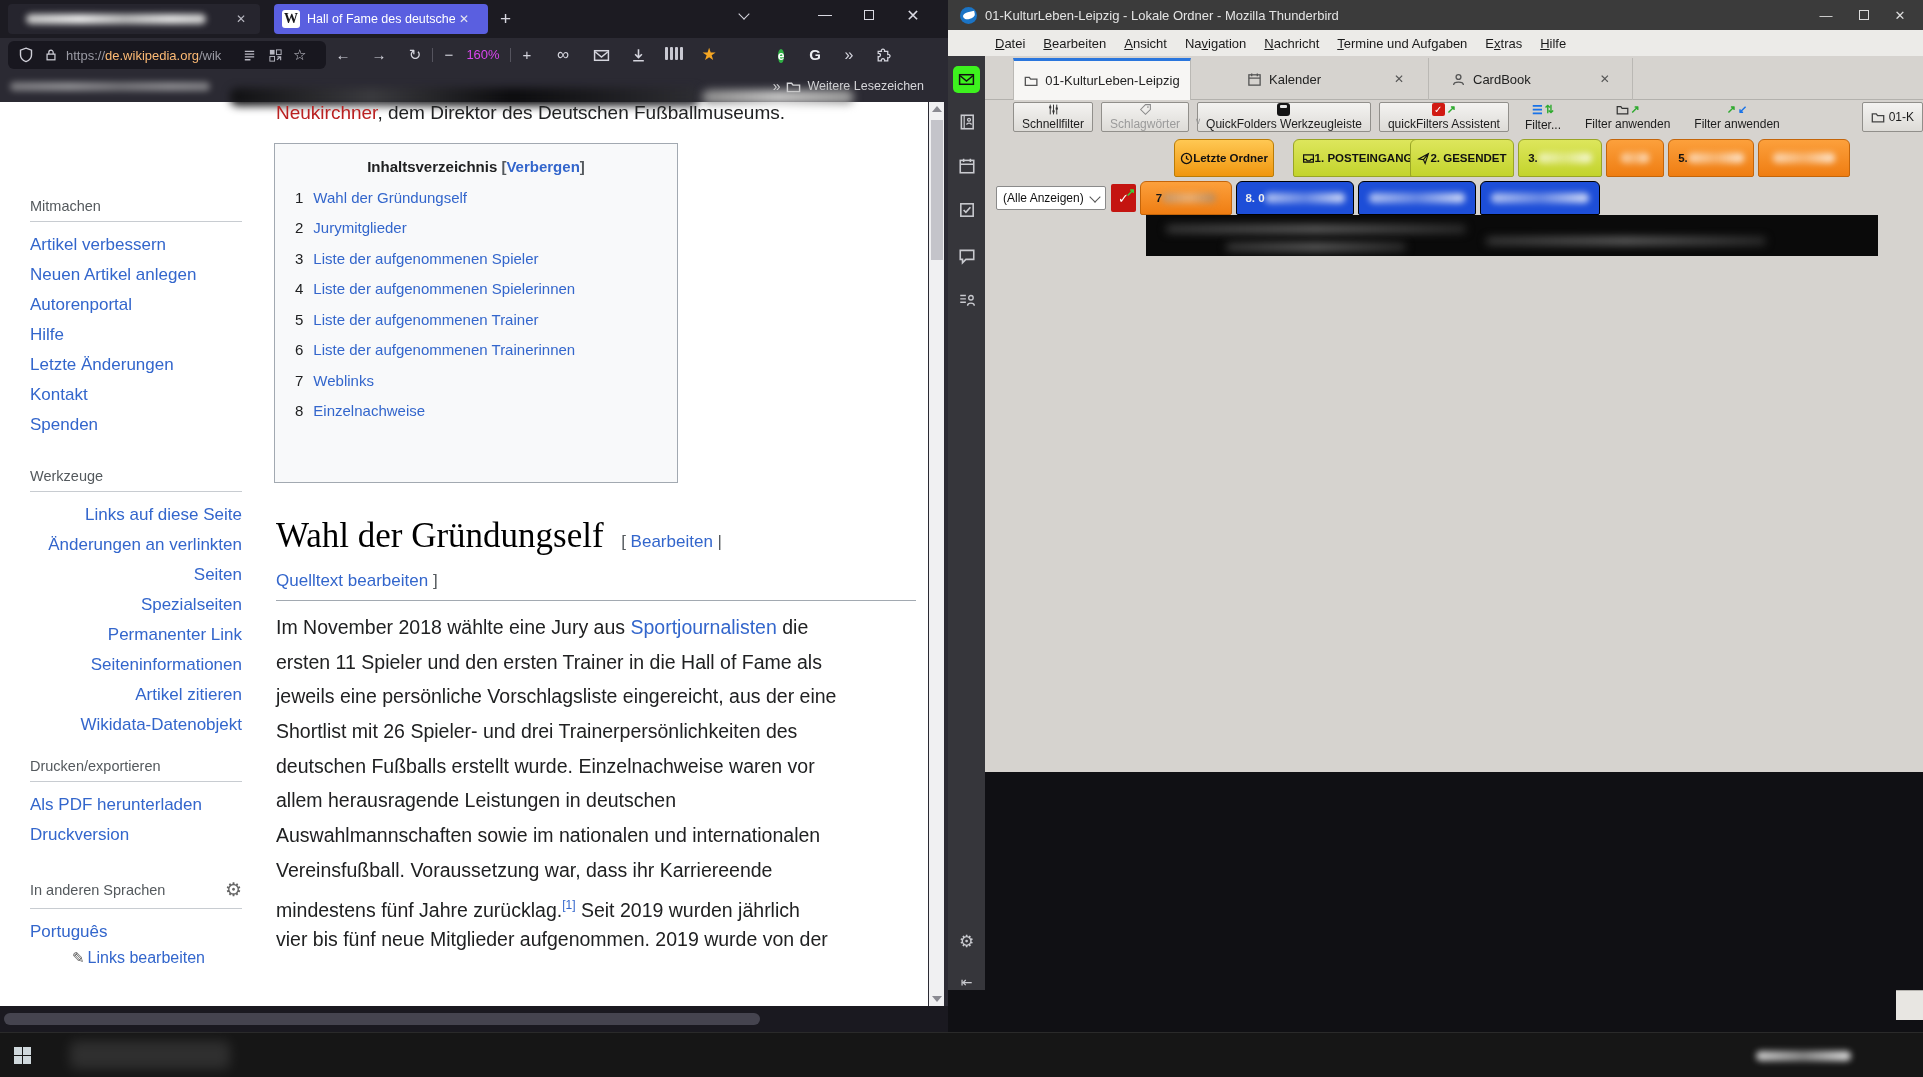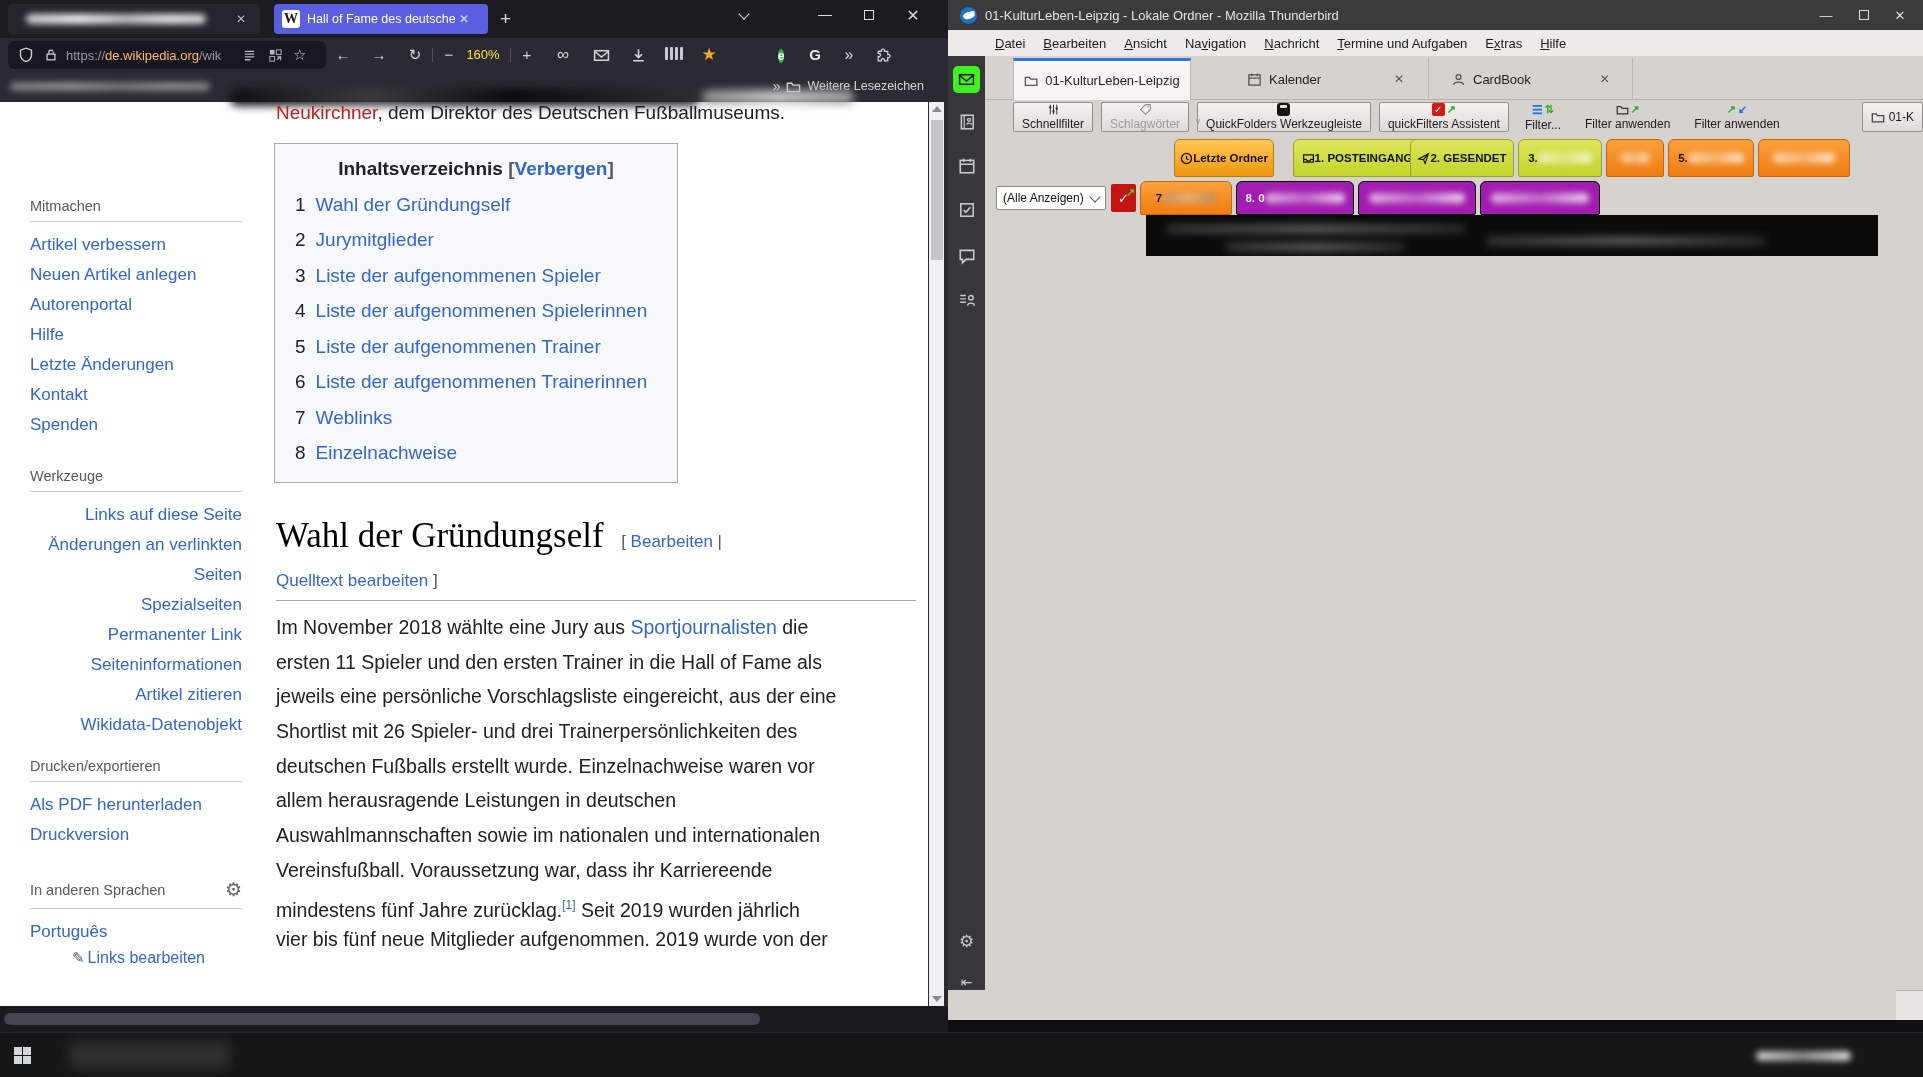--- a/index.html
+++ b/index.html
@@ -21,21 +21,21 @@
 .ff-alltabs{left:740px;top:10px}
 .wbtn{color:#d9d9e2;font-size:14px;text-align:center;width:34px;top:6px}
 .sq{width:10px;height:10px;border:1.5px solid #d9d9e2;display:inline-block;margin-top:4px}
 
 #ff-nav{left:0;top:38px;width:948px;height:34px;background:#2b2a33;display:block}
 .urlpill{left:8px;top:3px;width:318px;height:28px;background:#18171f;border-radius:6px;display:flex;align-items:center;color:#9a9aa4}
 .urlpill svg{flex:none}
 .urltxt{font-size:13px;margin-left:8px;white-space:nowrap;overflow:hidden;width:172px}
 .urltxt .dom{color:#fdba74}
 .nic{position:absolute;top:7px;width:22px;height:20px;text-align:center;color:#d5d5de;font-size:15px;line-height:20px}
-.zoomtxt{color:#fde047;font-size:13px}
+.zoomtxt{color:#d946ef;font-size:13px}
 .vsep{position:absolute;top:10px;width:1px;height:14px;background:#55545e}
 .star-o{color:#f5a623}
 .shield2{width:16px;height:18px;background:#8f1f1a;clip-path:polygon(50% 0,100% 15%,100% 55%,50% 100%,0 55%,0 15%);position:relative}
 .badge2{position:absolute;top:-6px;left:8px;background:#5f6368;color:#fff;font-size:9px;padding:0 3px;border-radius:2px}
 .ecirc{width:17px;height:17px;border-radius:50%;background:#2fae44;color:#fff;font-weight:bold;font-size:12px;text-align:center;line-height:17px}
 .gG{color:#eceef2;font-weight:bold;font-size:15px}
 .fence span{display:inline-block;width:2.5px;height:13px;background:#c9c9d2;margin:0 1.2px;border-radius:1px}
 
 #ff-bm{left:0;top:72px;width:948px;height:30px;background:#2b2a33;color:#d4d4dc}
 .bm-more{position:absolute;right:24px;top:6px;display:flex;align-items:center;font-size:12.5px;color:#d6d6da;gap:6px}
@@ -47,21 +47,21 @@
 .redlink{color:#ba2121}
 
 .sbsec{left:30px;width:212px}
 .sbhead{color:#54595d;font-size:14.5px;padding-bottom:7px;border-bottom:1px solid #c8ccd1;display:flex;justify-content:space-between;align-items:center}
 .sblinks{padding-top:8px}
 .sblink{color:#3366cc;font-size:17px;line-height:30px;cursor:pointer}
 .gear{color:#666;font-size:19px}
 .editlinks{color:#3366cc;font-size:16px;margin-top:2px;padding-left:42px}
 .pencil{color:#555;font-size:15px;margin-right:3px}
 
-#toc{left:274px;top:41px;width:404px;height:340px;background:#f8f9fa;border:1px solid #a2a9b1;font-size:19px}
+#toc{left:274px;top:41px;width:404px;height:340px;background:#f8f9fa;border:1px solid #a2a9b1;font-size:15px}
 #toc .toctitle{text-align:center;margin-top:14px;font-weight:bold}
 .tocbr{color:#54595d}
 .toclink{color:#3366cc}
 .tocitem{margin:13.5px 0 0 20px}
 .tocnum{color:#202122;margin-right:10px}
 
 #h2wrap{left:276px;top:414px;width:650px}
 #h2line1{font-family:"Liberation Serif",serif;font-size:35px;color:#000}
 #h2line1 .editsm{font-family:"Liberation Sans",sans-serif;font-size:17px}
 .bluelink{color:#3366cc}
@@ -72,21 +72,21 @@
 #para .pline{height:34.7px;line-height:34.7px;white-space:nowrap}
 #para .it{font-style:italic}
 #para sup{font-size:12px;color:#3366cc}
 
 #ff-vsb{left:929px;top:102px;width:15px;height:904px;background:#f0f0f2}
 #ff-vsb .thumb{position:absolute;left:1.5px;top:18px;width:12px;height:140px;background:#c4c4ca}
 .sbarr{position:absolute;left:3px;width:0;height:0;border-left:5px solid transparent;border-right:5px solid transparent}
 #ff-hsb{left:0;top:1006px;width:948px;height:26px;background:#1a1920}
 #ff-hsb .thumb{position:absolute;left:4px;top:7px;width:756px;height:12px;border-radius:6px;background:#45444f}
 
-#tb{left:948px;top:0;width:975px;height:1020px;background:#d6d3cf}
+#tb{left:948px;top:0;width:975px;height:772px;background:#d6d3cf}
 #tb-title{left:0;top:0;width:975px;height:30px;background:#3b3b3b;color:#e4e4e4;display:flex;align-items:center;font-size:13px}
 .tbird{width:17px;height:17px;border-radius:50%;background:#1b74c5;margin:0 8px 0 12px;position:relative;overflow:hidden}
 .tbird:after{content:"";position:absolute;left:3px;top:5px;width:12px;height:7px;background:#fff;border-radius:50% 0 60% 50%;transform:rotate(-12deg)}
 .wbtn2{width:34px;text-align:center;color:#ddd;font-size:13px}
 #tb-menu{left:0;top:30px;width:975px;height:26px;background:#ecebe8;color:#1a1a1a;font-size:13px;display:flex;align-items:center;padding-left:38px;gap:0}
 #tb-menu span{padding:0 9px}
 
 #spaces{left:0;top:56px;width:37px;height:934px;background:#36363b;color:#c9cacf}
 .spico{position:absolute;left:5px;width:27px;height:27px;display:flex;align-items:center;justify-content:center}
 .spmail{background:#3df21e;border-radius:5px;color:#111}
@@ -105,21 +105,21 @@
 .qfsq:after{content:"";position:absolute;left:3px;top:2px;width:7px;height:3px;background:#e8e8e8;border-radius:1px}
 .qfasq{width:13px;height:13px;background:#d11a12;border-radius:2px;color:#fff;font-size:10px;line-height:13px;text-align:center}
 .garr{color:#2faa2f;font-size:11px;font-weight:bold}
 .barr{color:#1a73e8;font-size:11px;font-weight:bold}
 .tagico{color:#8a8a8a}
 
 .qftab{position:absolute;border-radius:6px 6px 2px 2px;display:flex;align-items:center;justify-content:center;font-size:11.5px;font-weight:bold;color:#111;padding:0 6px;white-space:nowrap}
 .qf-amber{background:linear-gradient(#ffc853,#f0960e);border:1px solid #b97c07}
 .qf-lime{background:linear-gradient(#dde65c,#c3d42c);border:1px solid #99a526}
 .qf-orange{background:linear-gradient(#fca03c,#ef7d12);border:1px solid #c4650a}
-.qf-black{background:#a21caf;border:1px solid #000;color:#eee}
+.qf-black{background:#1d4ed8;border:1px solid #000;color:#eee}
 .qfblur{height:10px;border-radius:5px;filter:blur(3px);background:linear-gradient(90deg,#ffffffaa,#ffffff55,#ffffffcc)}
 .qfblur.dk{background:linear-gradient(90deg,#9a9a9a88,#dcdcdc66,#88888888)}
 #qfselect{left:48px;top:186px;width:110px;height:24px;background:#fff;border:1px solid #8a8a8a;border-radius:2px;font-size:12px;display:flex;align-items:center;justify-content:space-between;padding:0 6px;color:#111}
 #qfred{left:163px;top:184px;width:25px;height:28px;background:#c41410;border-radius:2px;color:#fff;display:flex;align-items:center;justify-content:center;font-size:13px}
 #qfred i{position:absolute;margin-left:14px;margin-top:-12px;font-style:normal;color:#39d03c;font-size:11px;font-weight:bold}
 #blackband{left:198px;top:215px;width:732px;height:41px;background:#0a0a0a;overflow:hidden}
 #blackband .s{position:absolute;height:8px;border-radius:4px;filter:blur(4px);background:linear-gradient(90deg,#3a3a3a,#666,#2e2e2e)}
 .cfchv{width:8px;height:8px;border-right:1.6px solid #555;border-bottom:1.6px solid #555}
 
 #tb-status{left:948px;top:990px;width:975px;height:30px;background:#e8e6e2;border-top:1px solid #b5b3af;display:flex;align-items:center;font-size:13px;color:#222}

